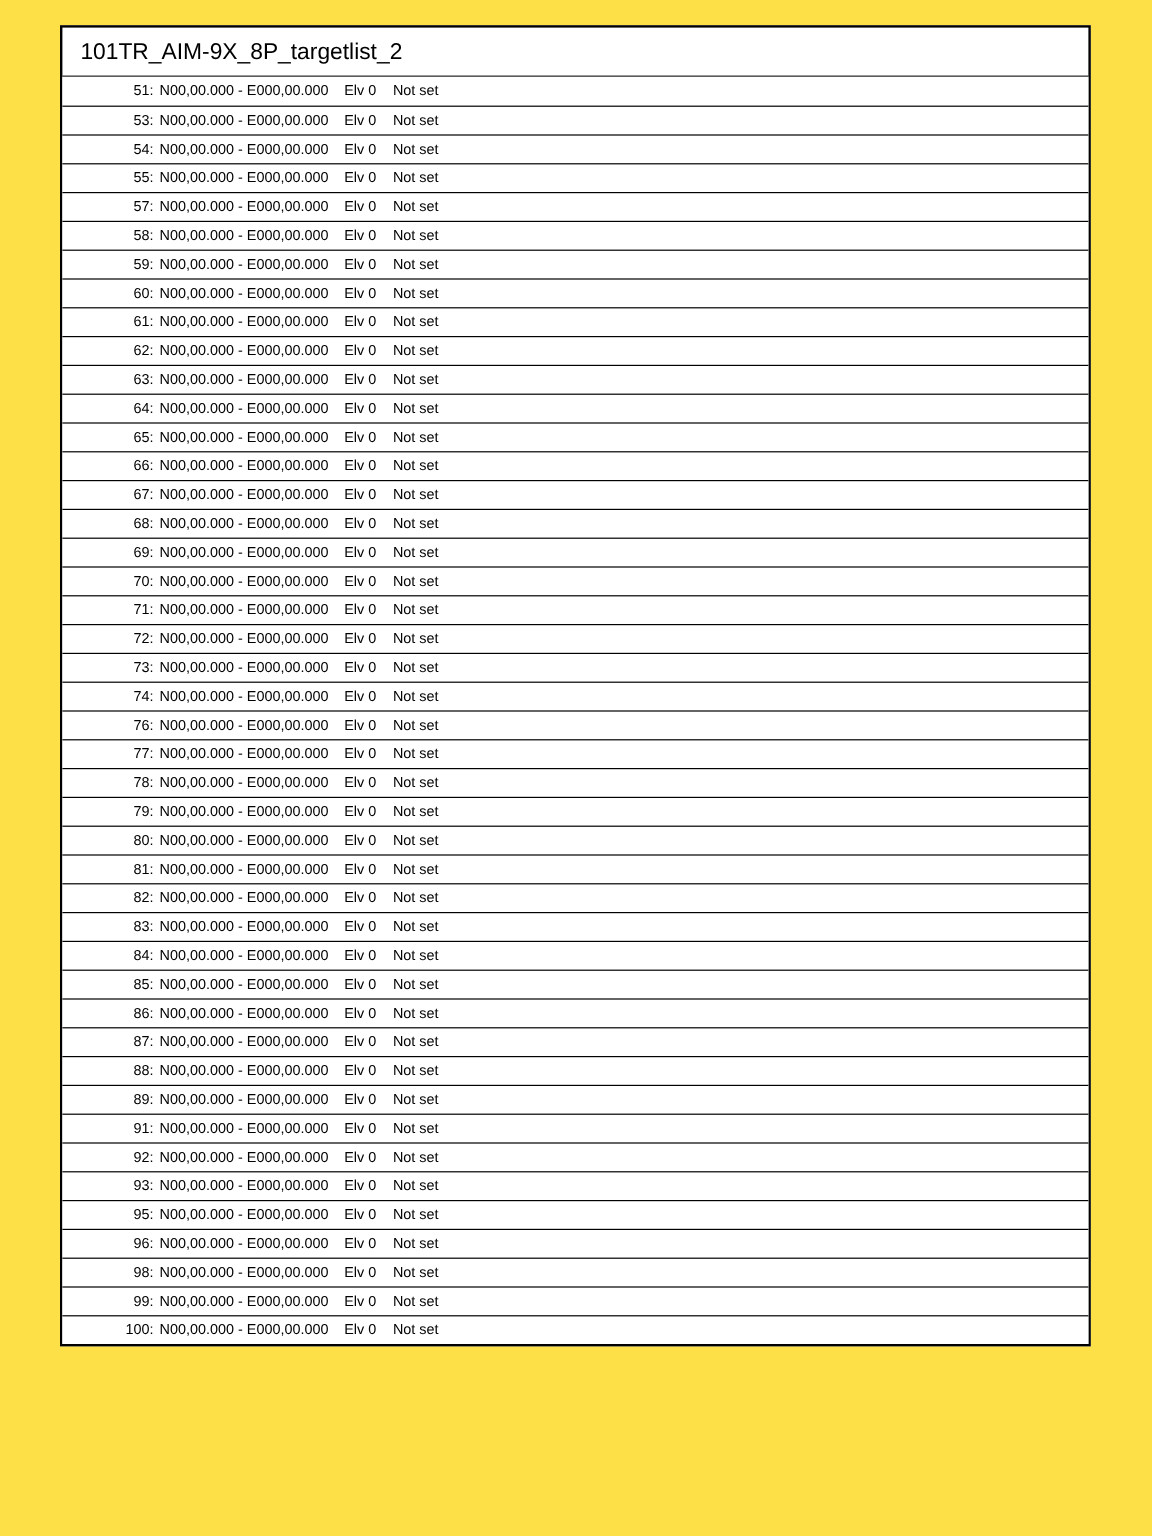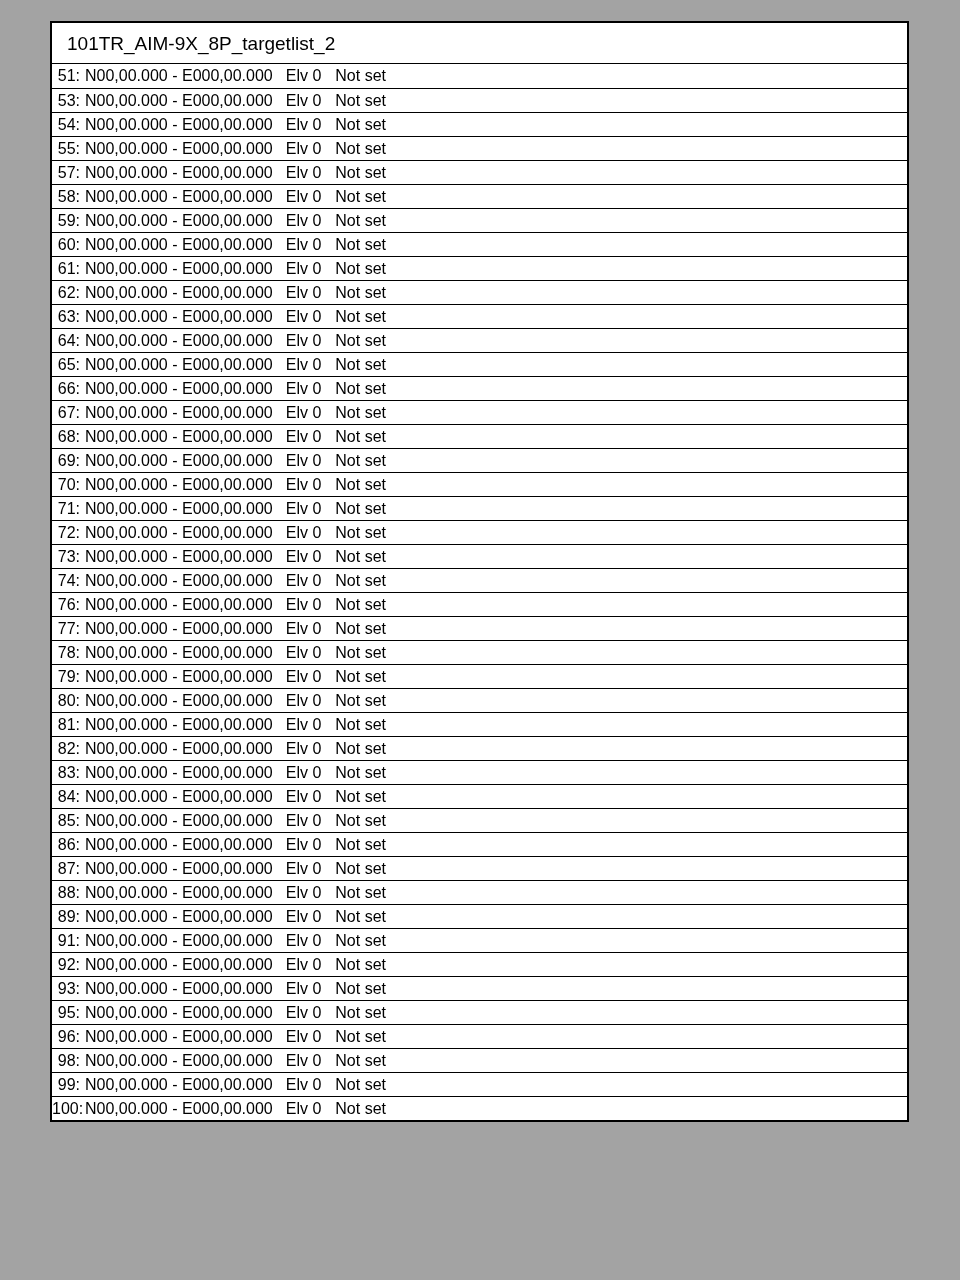--- a/index.html
+++ b/index.html
@@ -8,21 +8,21 @@
     background: #ffffff;
     width: 960px;
     height: 1280px;
     font-family: "Liberation Sans", sans-serif;
     color: #000000;
   }
   .page {
     position: relative;
     width: 960px;
     height: 1280px;
-    background: #a3a3a3;
+    background: #fde047;
   }
   .targetlist {
     position: absolute;
     left: 50px;
     top: 21px;
     width: 859px;
     box-sizing: border-box;
     border: 2px solid #000000;
     background: #ffffff;
   }
@@ -33,24 +33,25 @@
     padding-left: 15px;
     font-size: 19px;
     border-bottom: 1px solid #000000;
     white-space: nowrap;
     overflow: hidden;
   }
   .row {
     box-sizing: border-box;
     height: 24px;
     line-height: 23px;
-    font-size: 16px;
+    font-size: 12px;
     white-space: nowrap;
     overflow: hidden;
     background: #ffffff;
+    padding-left: 48px;
   }
   .row + .row {
     border-top: 1px solid #000000;
   }
   .row .num {
     display: inline-block;
     width: 28px;
     text-align: right;
     margin-right: 5px;
   }

